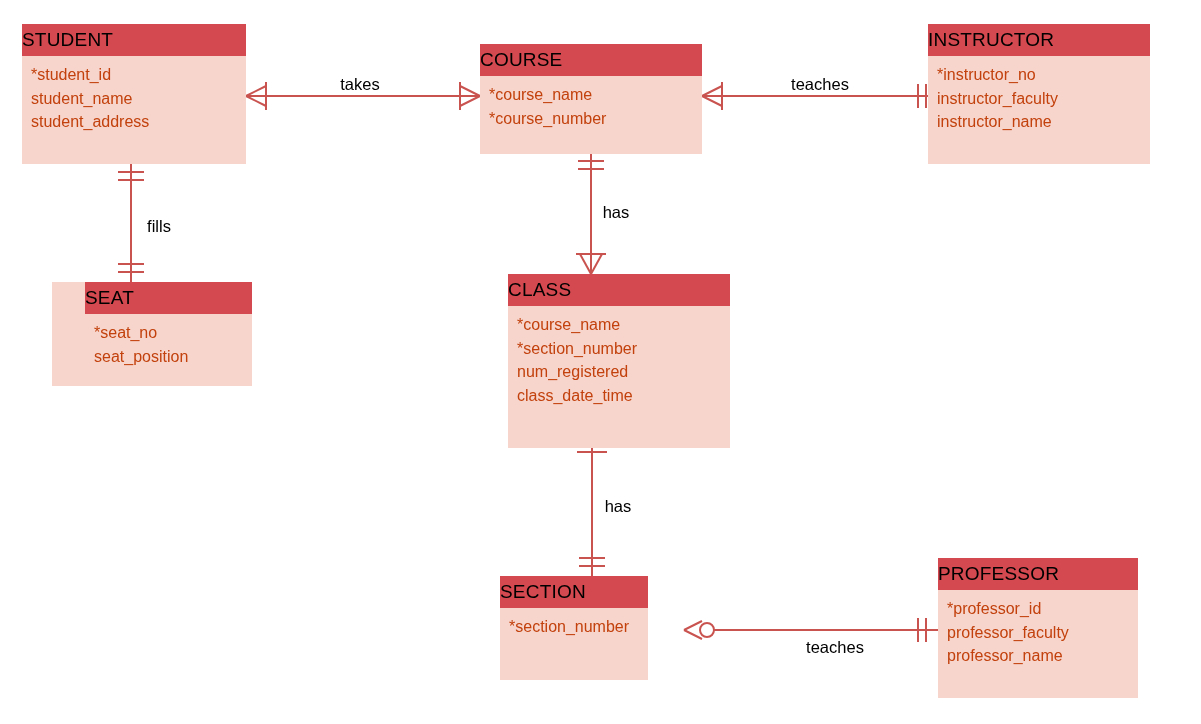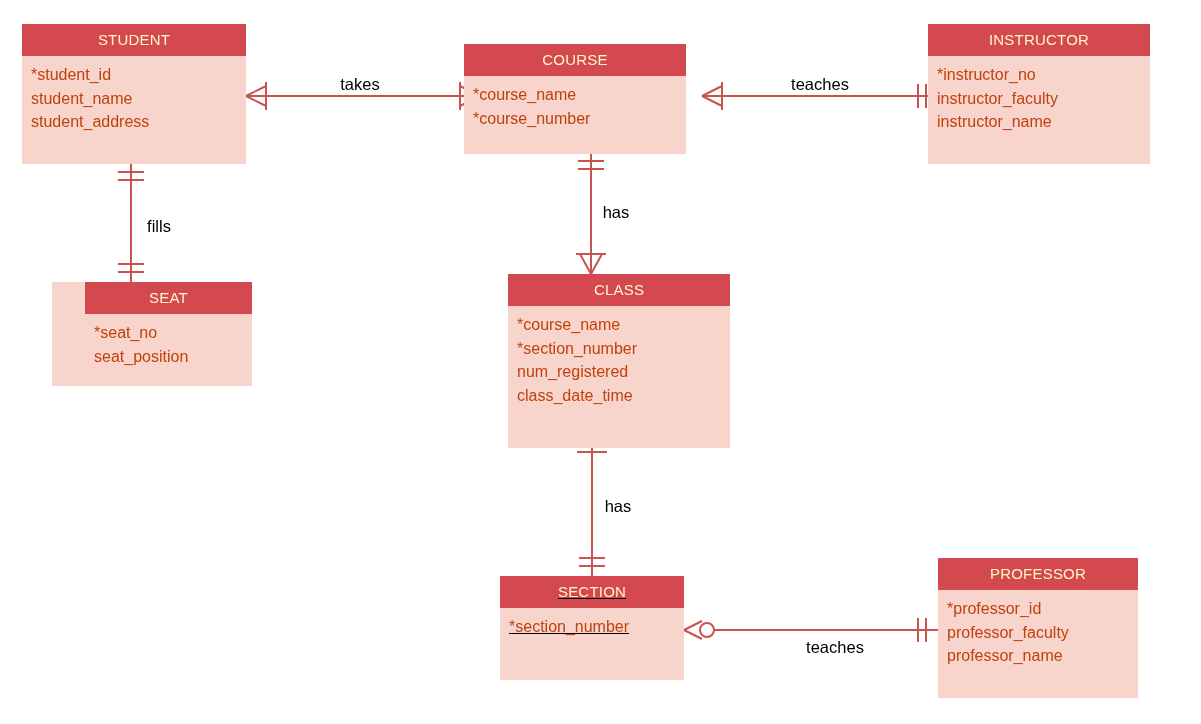--- a/index.html
+++ b/index.html
@@ -26,24 +26,23 @@
     pointer-events: none;
   }
   .entity {
     position: absolute;
     box-sizing: border-box;
     background: #f7d5cd;
     overflow: hidden;
   }
   .entity-header {
     background: #d4494f;
-    color: #fef9c3;
-    font-size: 15px;
+    color: #000000;
+    font-size: 19px;
     line-height: 19px;
-    text-align: center;
     padding: 6px 0 7px 0;
     letter-spacing: 0.2px;
     white-space: nowrap;
   }
   .entity-attrs {
     padding: 7px 9px 8px 9px;
     color: #c2410c;
     font-size: 16px;
     line-height: 23.5px;
   }
@@ -138,21 +137,21 @@
 
   <div class="entity" style="left:22px; top:24px; width:224px; height:140px;">
     <div class="entity-header">STUDENT</div>
     <div class="entity-attrs">
       <div class="attr">*student_id</div>
       <div class="attr">student_name</div>
       <div class="attr">student_address</div>
     </div>
   </div>
 
-  <div class="entity" style="left:464px; top:44px; width:222px; height:110px;">
+  <div class="entity" style="left:480px; top:44px; width:222px; height:110px;">
     <div class="entity-header">COURSE</div>
     <div class="entity-attrs">
       <div class="attr">*course_name</div>
       <div class="attr">*course_number</div>
     </div>
   </div>
 
   <div class="entity" style="left:928px; top:24px; width:222px; height:140px;">
     <div class="entity-header">INSTRUCTOR</div>
     <div class="entity-attrs">
@@ -173,21 +172,21 @@
   <div class="entity" style="left:480px; top:274px; width:222px; height:174px;margin-left:28px;">
     <div class="entity-header">CLASS</div>
     <div class="entity-attrs">
       <div class="attr">*course_name</div>
       <div class="attr">*section_number</div>
       <div class="attr">num_registered</div>
       <div class="attr">class_date_time</div>
     </div>
   </div>
 
-  <div class="entity" style="left:500px; top:576px; width:184px; height:104px;text-decoration:underline;">
+  <div class="entity" style="left:500px; top:576px; width:148px; height:104px;">
     <div class="entity-header">SECTION</div>
     <div class="entity-attrs">
       <div class="attr">*section_number</div>
     </div>
   </div>
 
   <div class="entity" style="left:938px; top:558px; width:200px; height:140px;">
     <div class="entity-header">PROFESSOR</div>
     <div class="entity-attrs">
       <div class="attr">*professor_id</div>

